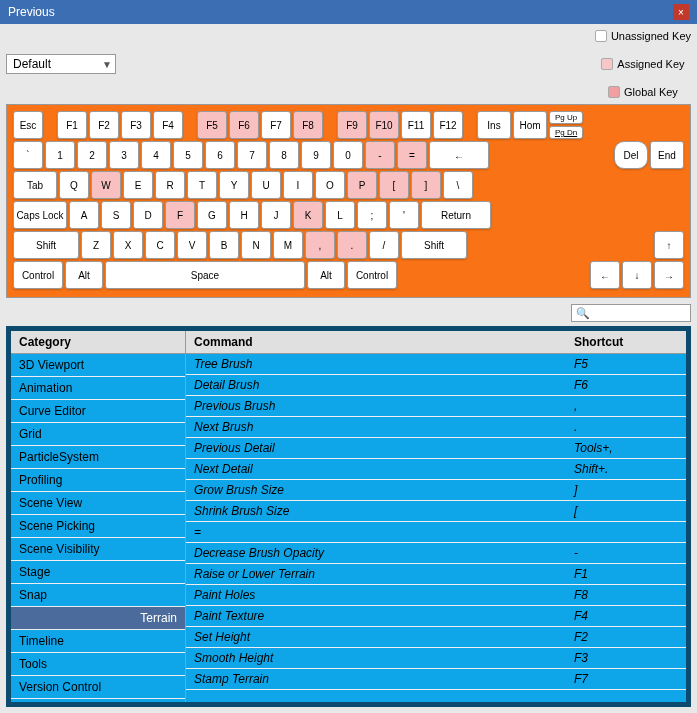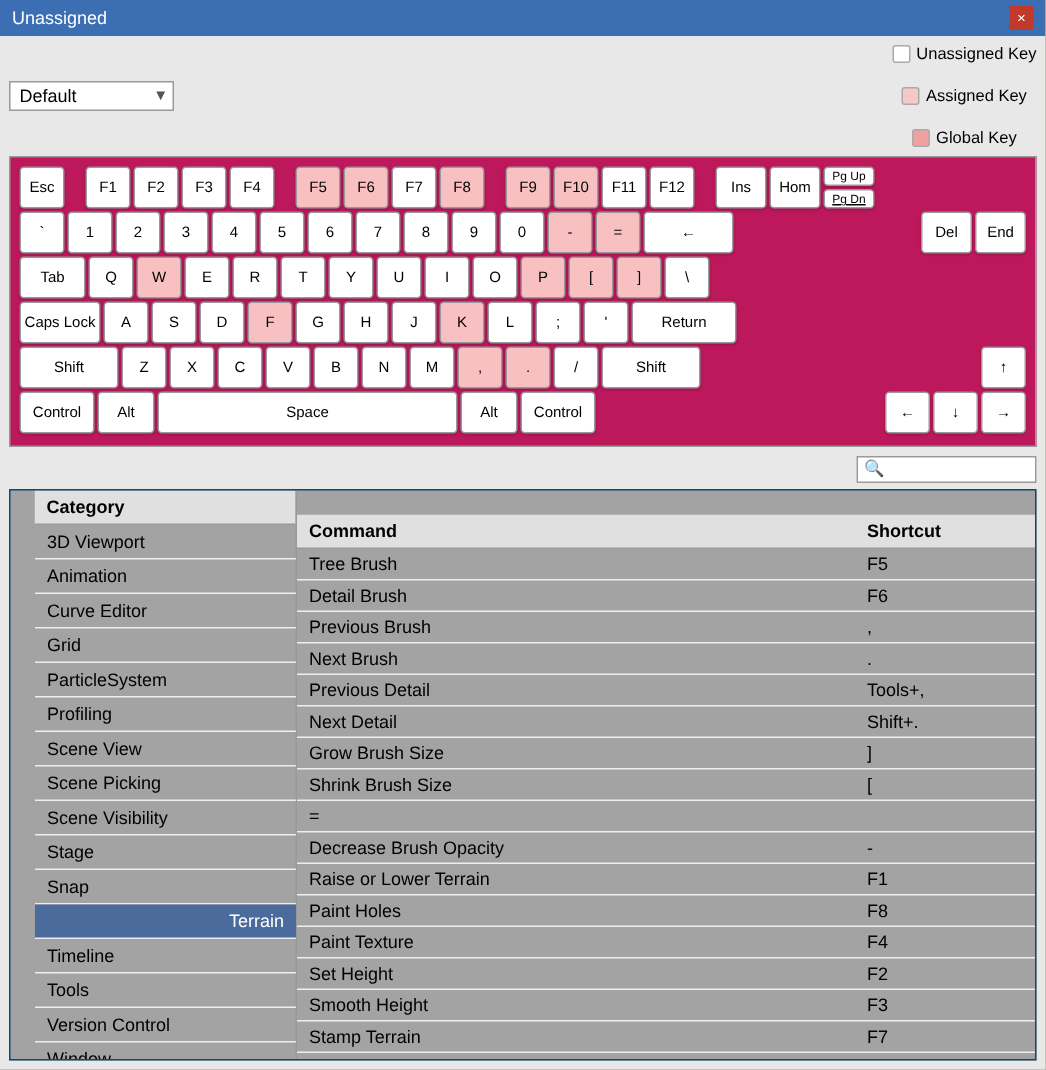--- a/index.html
+++ b/index.html
@@ -88,21 +88,21 @@
       height: 12px;
       border-radius: 2px;
       border: 1px solid #aaa;
     }
     .legend-dot.unassigned { background: white; }
     .legend-dot.assigned { background: #f8c8c8; }
     .legend-dot.global { background: #f0a0a0; }
 
     
     .keyboard-container {
-      background: #be185d;
+      background: #f97316;
       border: 1px solid #999;
       padding: 6px;
       margin-bottom: 6px;
     }
     .key-row {
       display: flex;
       gap: 2px;
       margin-bottom: 2px;
       align-items: flex-end;
     }
@@ -129,21 +129,21 @@
     .key.shift-left { min-width: 66px; }
     .key.shift-right { min-width: 66px; }
     .key.ctrl-key { min-width: 50px; }
     .key.alt-key { min-width: 38px; }
     .key.space-key { min-width: 200px; }
     .key.fn-spacer { background: transparent; border: none; box-shadow: none; min-width: 10px; }
     .key.ins-key { min-width: 34px; }
     .key.home-key { min-width: 34px; text-align: center; }
     .key.pgup-key { min-width: 34px; height: 13px; font-size: 8px; }
     .key.pgdn-key { min-width: 34px; height: 13px; font-size: 8px; text-decoration: underline; }
-    .key.del-key { min-width: 34px; }
+    .key.del-key { min-width: 34px; border-radius: 10px; }
     .key.end-key { min-width: 34px; }
     .key.arrow { min-width: 30px; height: 28px; }
     .pgupdn-group { display: flex; flex-direction: column; gap: 2px; }
 
     
     .search-row {
       display: flex;
       justify-content: flex-end;
       margin-bottom: 4px;
     }
@@ -151,24 +151,23 @@
       width: 120px;
       border: 1px solid #999;
       padding: 2px 4px;
       font-size: 11px;
     }
 
     
     .bottom-split {
       display: flex;
       flex: 1;
-      border: 1px solid #0c4a6e;
-      background: #a3a3a3;
+      border: 5px solid #0c4a6e;
+      background: #0ea5e9;
       overflow: hidden;
-      padding-left: 16px;
     }
     .category-panel {
       width: 175px;
       min-width: 175px;
       border-right: 1px solid #999;
       display: flex;
       flex-direction: column;
       overflow: hidden;
     }
     .category-header {
@@ -191,55 +190,55 @@
     .category-item.selected {
       background: #4a6b9c;
       color: white;
       text-align: right;
     }
     .commands-panel {
       flex: 1;
       display: flex;
       flex-direction: column;
       overflow: hidden;
-      margin-top: 16px;
     }
     .commands-header {
       background: #e0e0e0;
       display: flex;
       border-bottom: 1px solid #999;
     }
     .cmd-header-cell {
       padding: 4px 8px;
       font-weight: bold;
       font-size: 12px;
       flex: 1;
     }
     .cmd-header-cell.shortcut-col { flex: 0 0 120px; }
     .commands-list {
       overflow-y: auto;
       flex: 1;
+      font-style: italic;
     }
     .command-row {
       display: flex;
       border-bottom: 1px solid #eee;
       cursor: pointer;
     }
     .command-cell {
       padding: 3px 8px;
       font-size: 12px;
       flex: 1;
     }
     .command-cell.shortcut-col { flex: 0 0 120px; }
   </style>
 </head>
 <body>
 
 <div class="title-bar">
-  <span class="title-bar-title">Unassigned</span>
+  <span class="title-bar-title">Previous</span>
   <button class="close-btn">×</button>
 </div>
 
 <div class="main-container">
 
   <div class="top-controls">
     <div class="dropdown-container">
       <select class="dropdown-select"><option>Default</option></select>
       <span class="dropdown-arrow">▼</span>
     </div>

